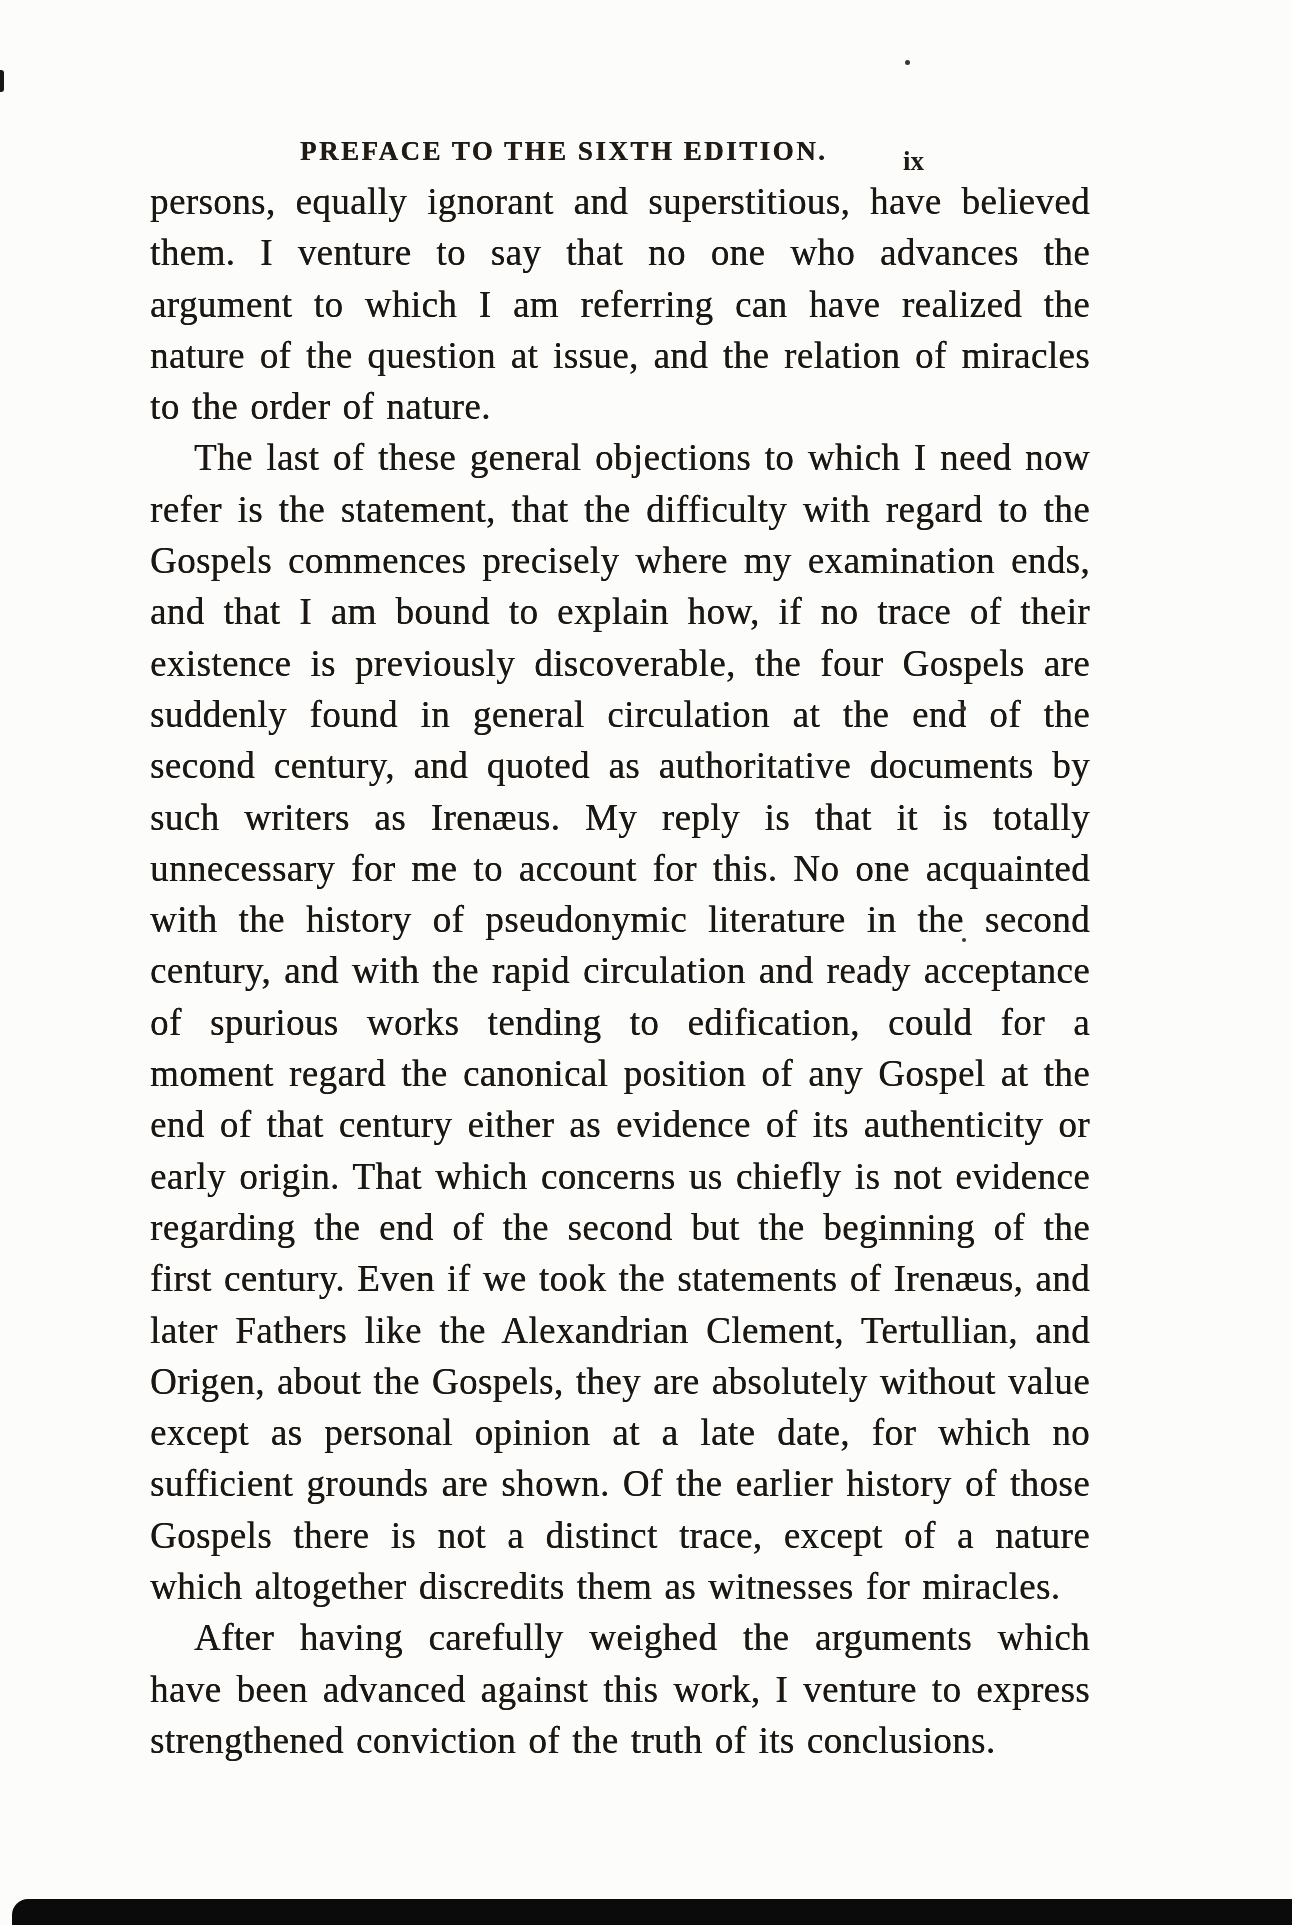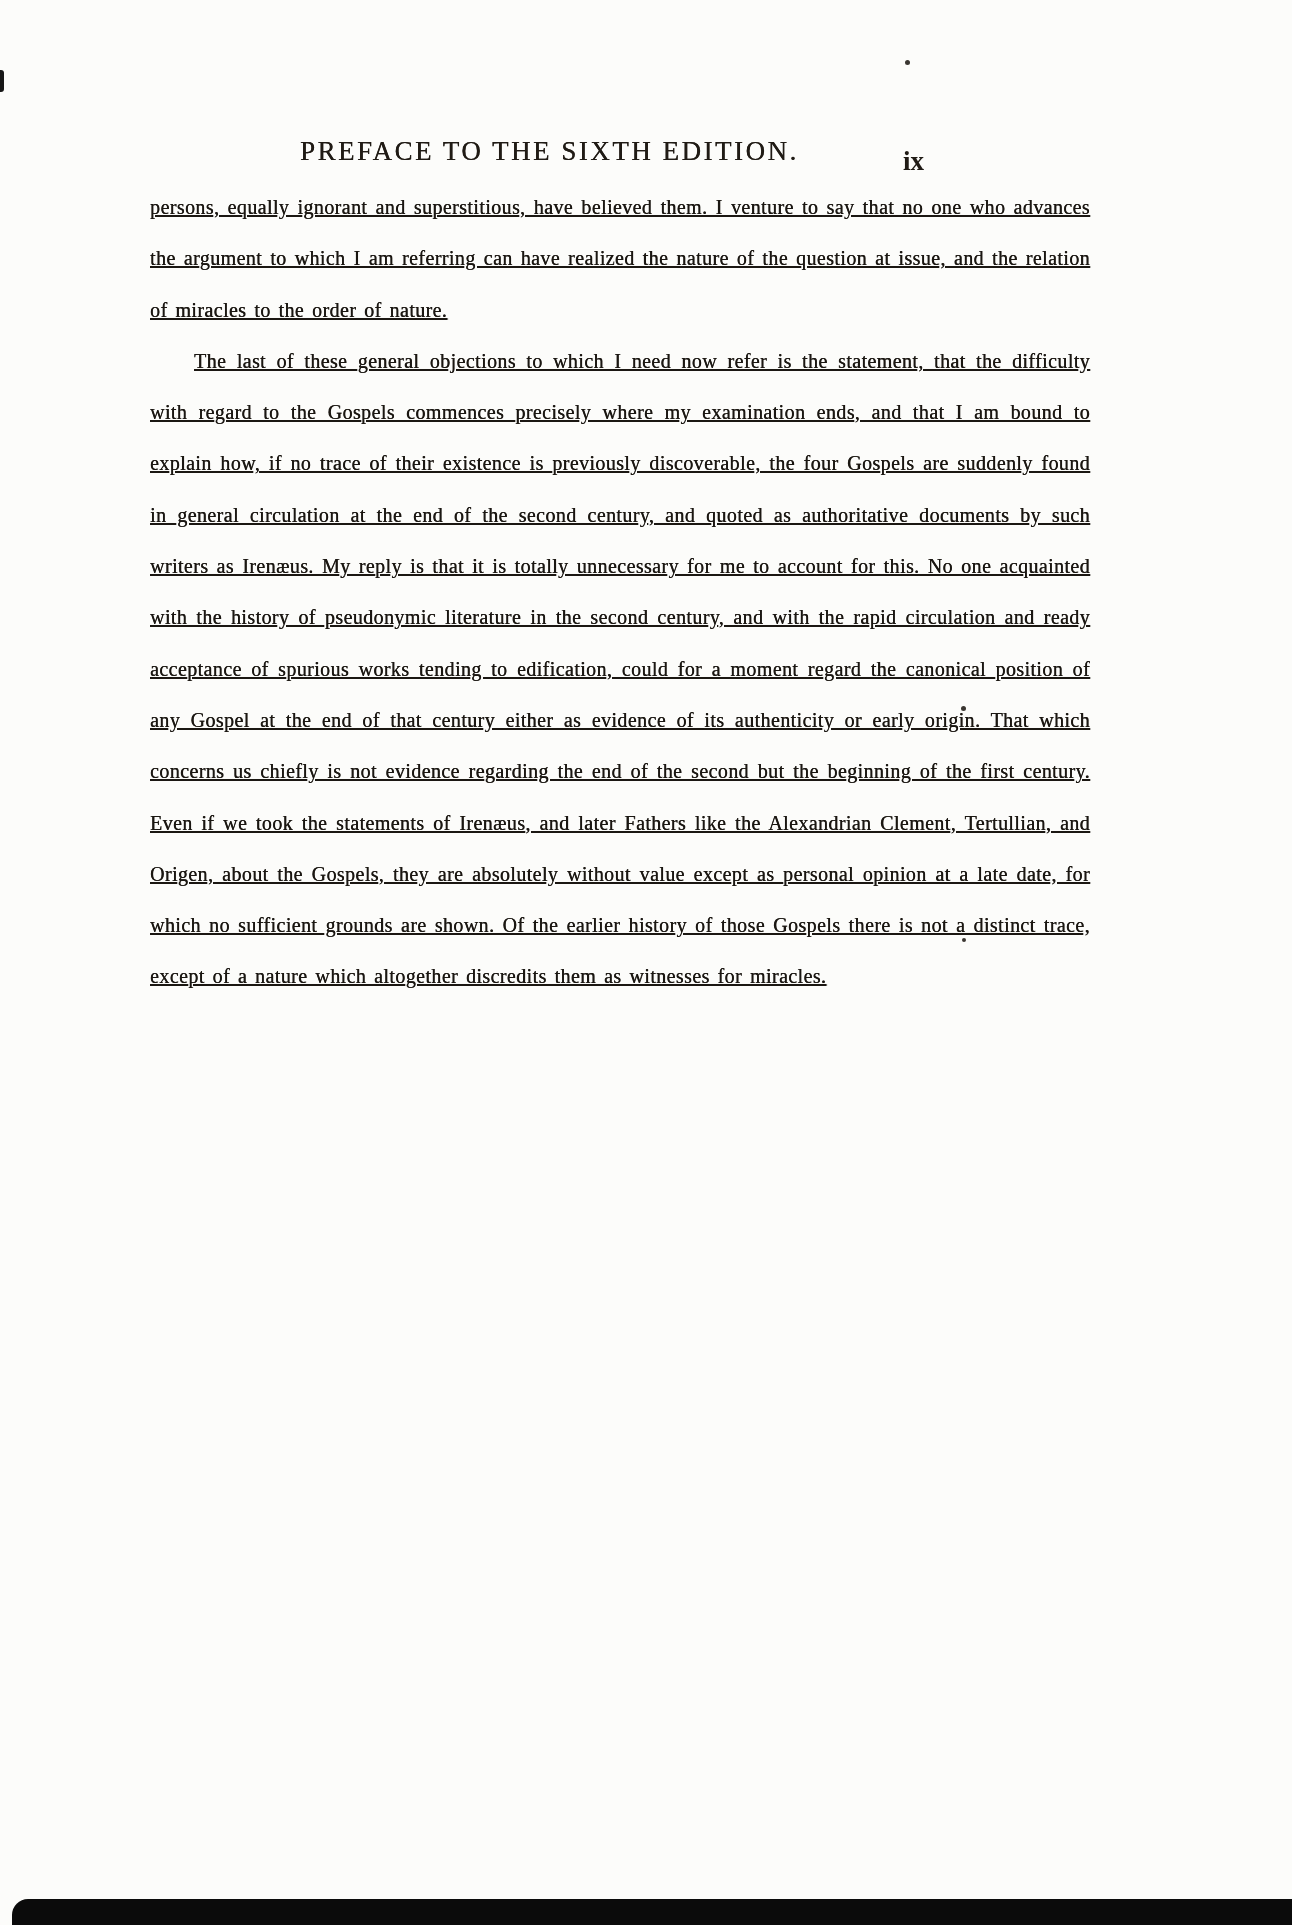--- a/index.html
+++ b/index.html
@@ -18,47 +18,46 @@
     color: #1b1712;
   }
 
   
   .running-title {
     position: absolute;
     top: 136px;
     left: 300px;
     font-size: 27px;
     letter-spacing: 2.5px;
-    font-weight: normal;
+    font-weight: bold;
     color: #201b15;
     white-space: nowrap;
     text-shadow: 0.3px 0 0 currentColor;
   }
   .page-number {
     position: absolute;
     top: 146px;
     left: 903px;
     font-size: 27px;
     font-weight: bold;
     color: #201b15;
   }
 
   
   .page-body {
     position: absolute;
-    top: 182px;
+    top: 176px;
     left: 150px;
     width: 940px;
     text-align: justify;
-    font-size: 20px;
+    font-size: 37px;
     line-height: 51.3px;
     letter-spacing: 0.4px;
     word-spacing: 2.5px;
     text-shadow: 0.3px 0 0 currentColor;
-    text-decoration: underline;
   }
   .para {
     margin: 0;
     text-indent: 0;
   }
   .para.indent {
     text-indent: 44px;
   }
 
   
@@ -94,20 +93,21 @@
 
 <div class="page">
 
   <span class="running-title">PREFACE TO THE SIXTH EDITION.</span>
 
   <span class="page-number">ix</span>
 
   <main class="page-body">
     <p class="para">persons, equally ignorant and superstitious, have believed them. I venture to say that no one who advances the argument to which I am referring can have realized the nature of the question at issue, and the relation of miracles to the order of nature.</p>
     <p class="para indent">The last of these general objections to which I need now refer is the statement, that the difficulty with regard to the Gospels commences precisely where my examination ends, and that I am bound to explain how, if no trace of their existence is previously discoverable, the four Gospels are suddenly found in general circulation at the end of the second century, and quoted as authoritative documents by such writers as Irenæus. My reply is that it is totally unnecessary for me to account for this. No one acquainted with the history of pseudonymic literature in the second century, and with the rapid circulation and ready acceptance of spurious works tending to edification, could for a moment regard the canonical position of any Gospel at the end of that century either as evidence of its authenticity or early origin. That which concerns us chiefly is not evidence regarding the end of the second but the beginning of the first century. Even if we took the statements of Irenæus, and later Fathers like the Alexandrian Clement, Tertullian, and Origen, about the Gospels, they are absolutely without value except as personal opinion at a late date, for which no sufficient grounds are shown. Of the earlier history of those Gospels there is not a distinct trace, except of a nature which altogether discredits them as witnesses for miracles.</p>
+    <p class="para indent">After having carefully weighed the arguments which have been advanced against this work, I venture to express strengthened conviction of the truth of its conclusions.</p>
   </main>
 
   <span class="speck speck-top-right"></span>
   <span class="speck speck-mid-right-1"></span>
   <span class="speck speck-mid-right-2"></span>
   <span class="edge-mark-left"></span>
   <div class="scan-edge-bottom"></div>
 
 </div>
 

